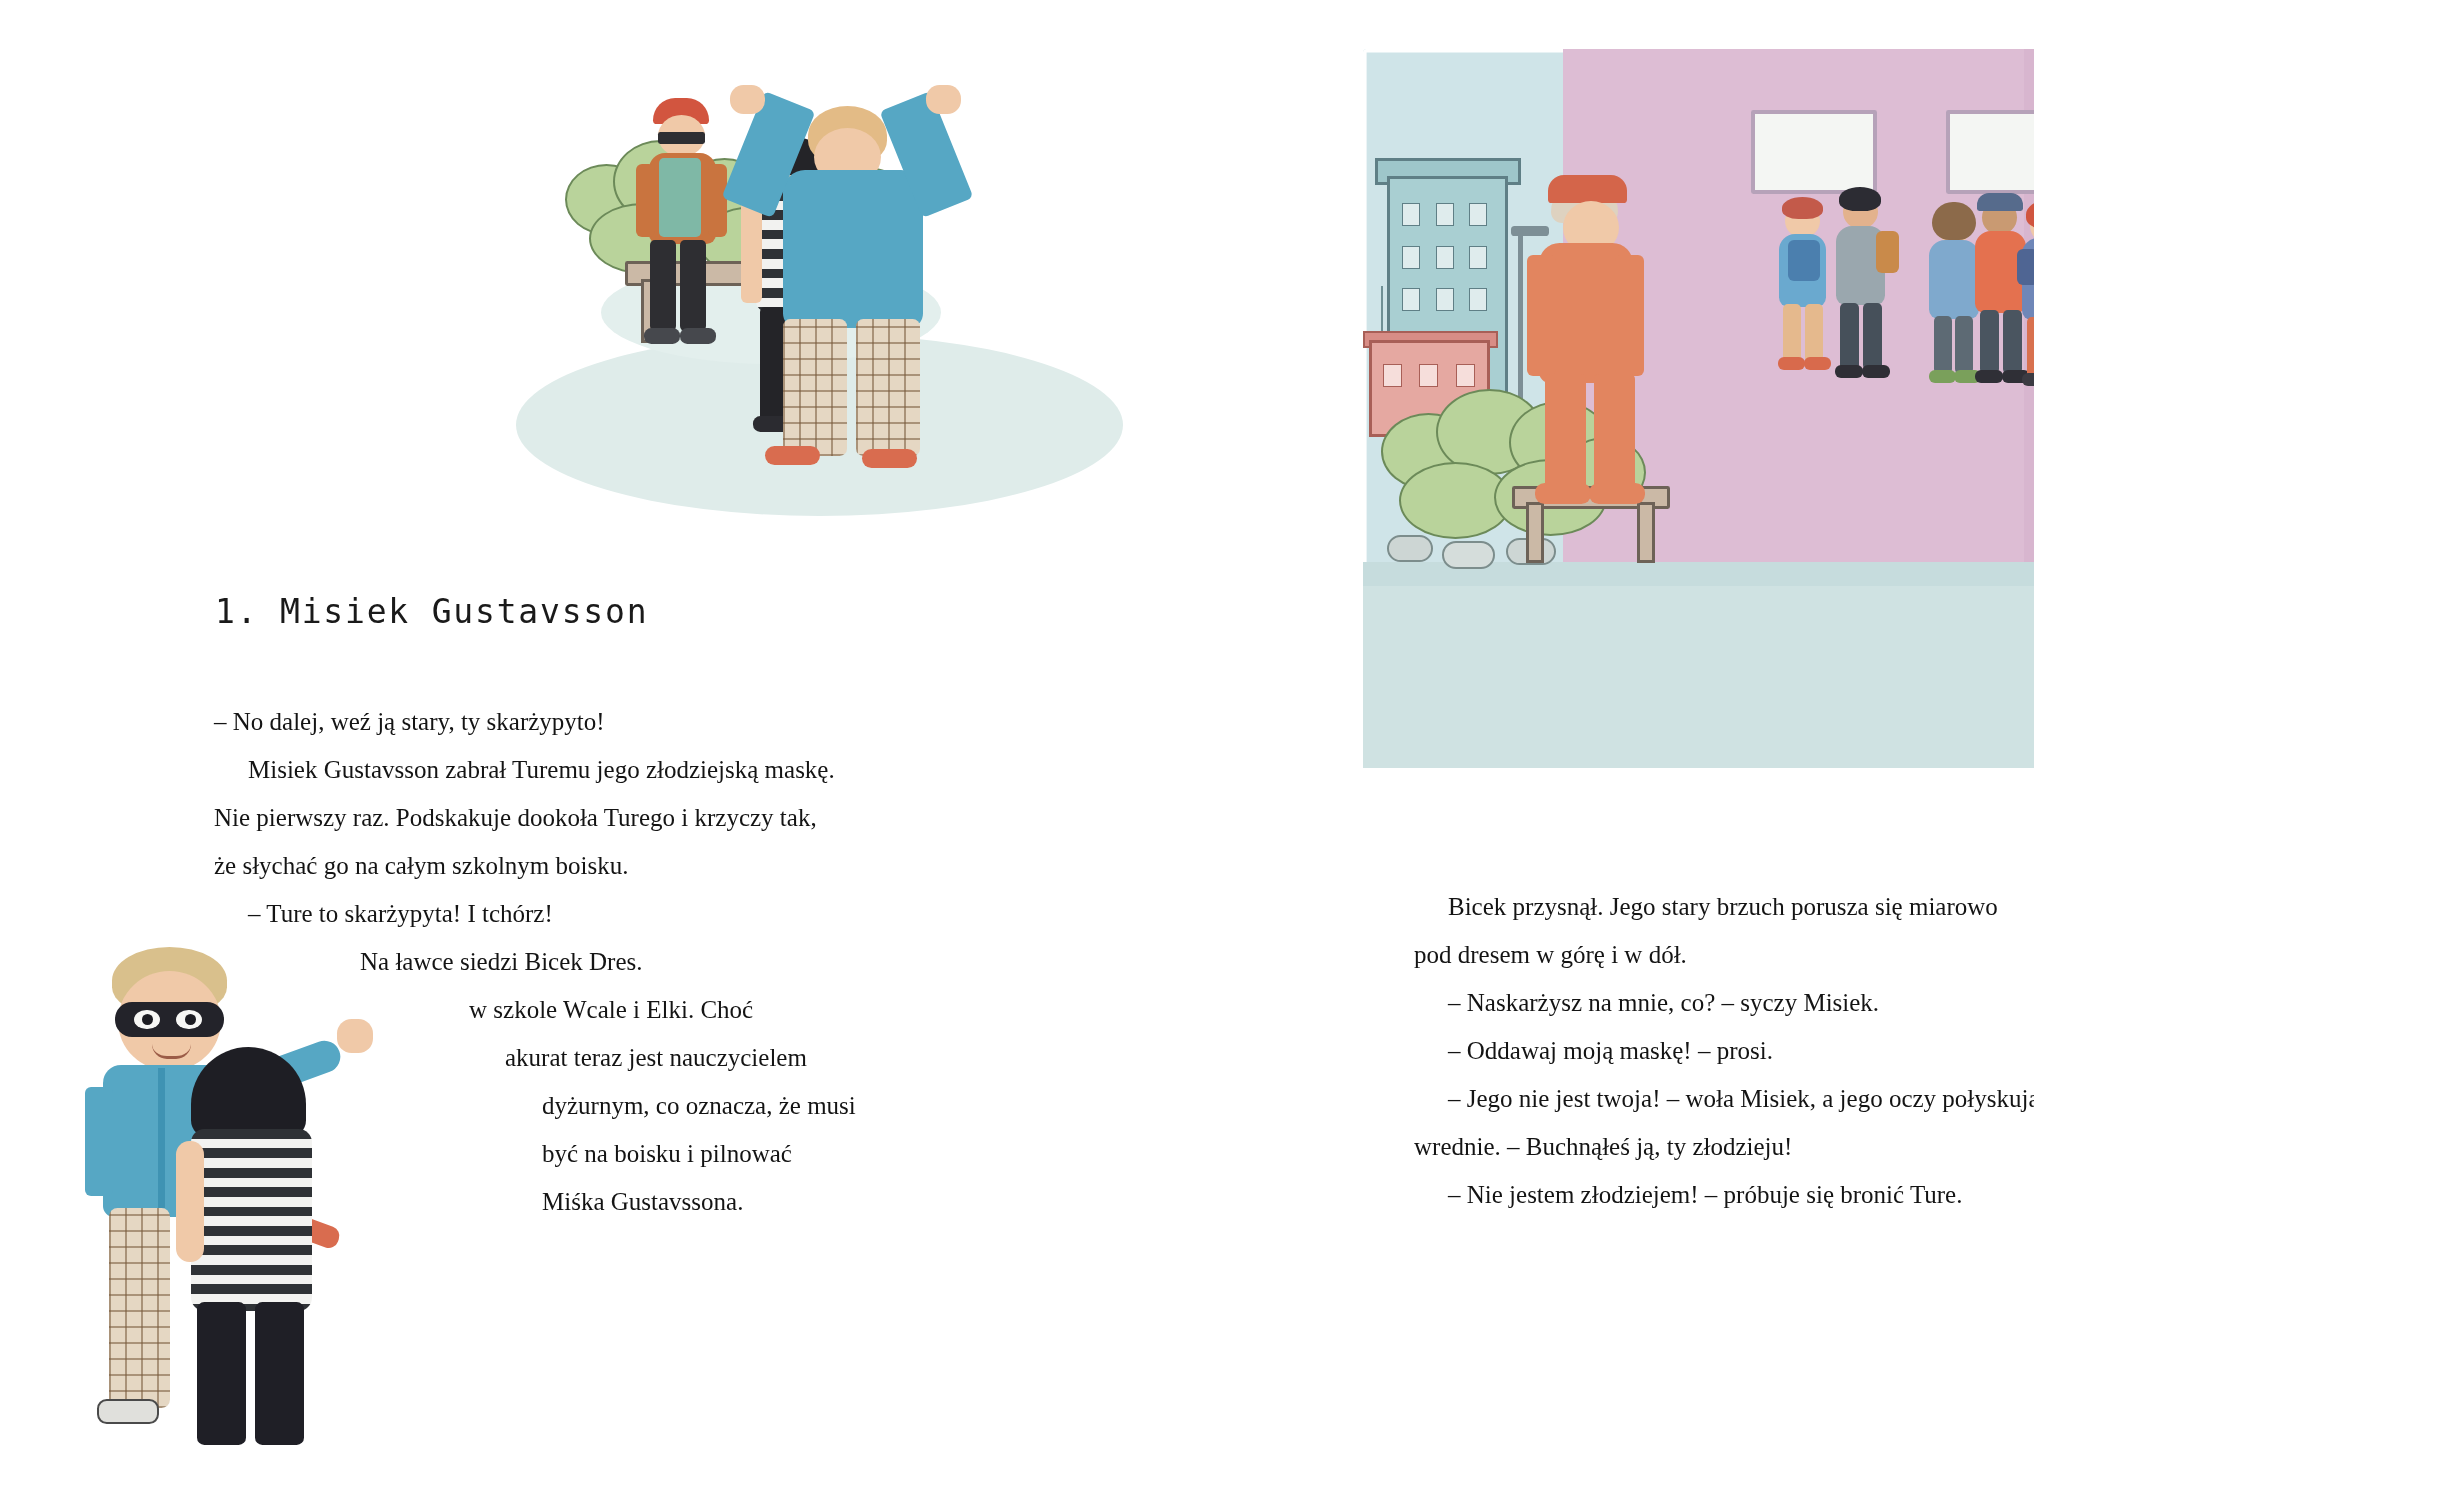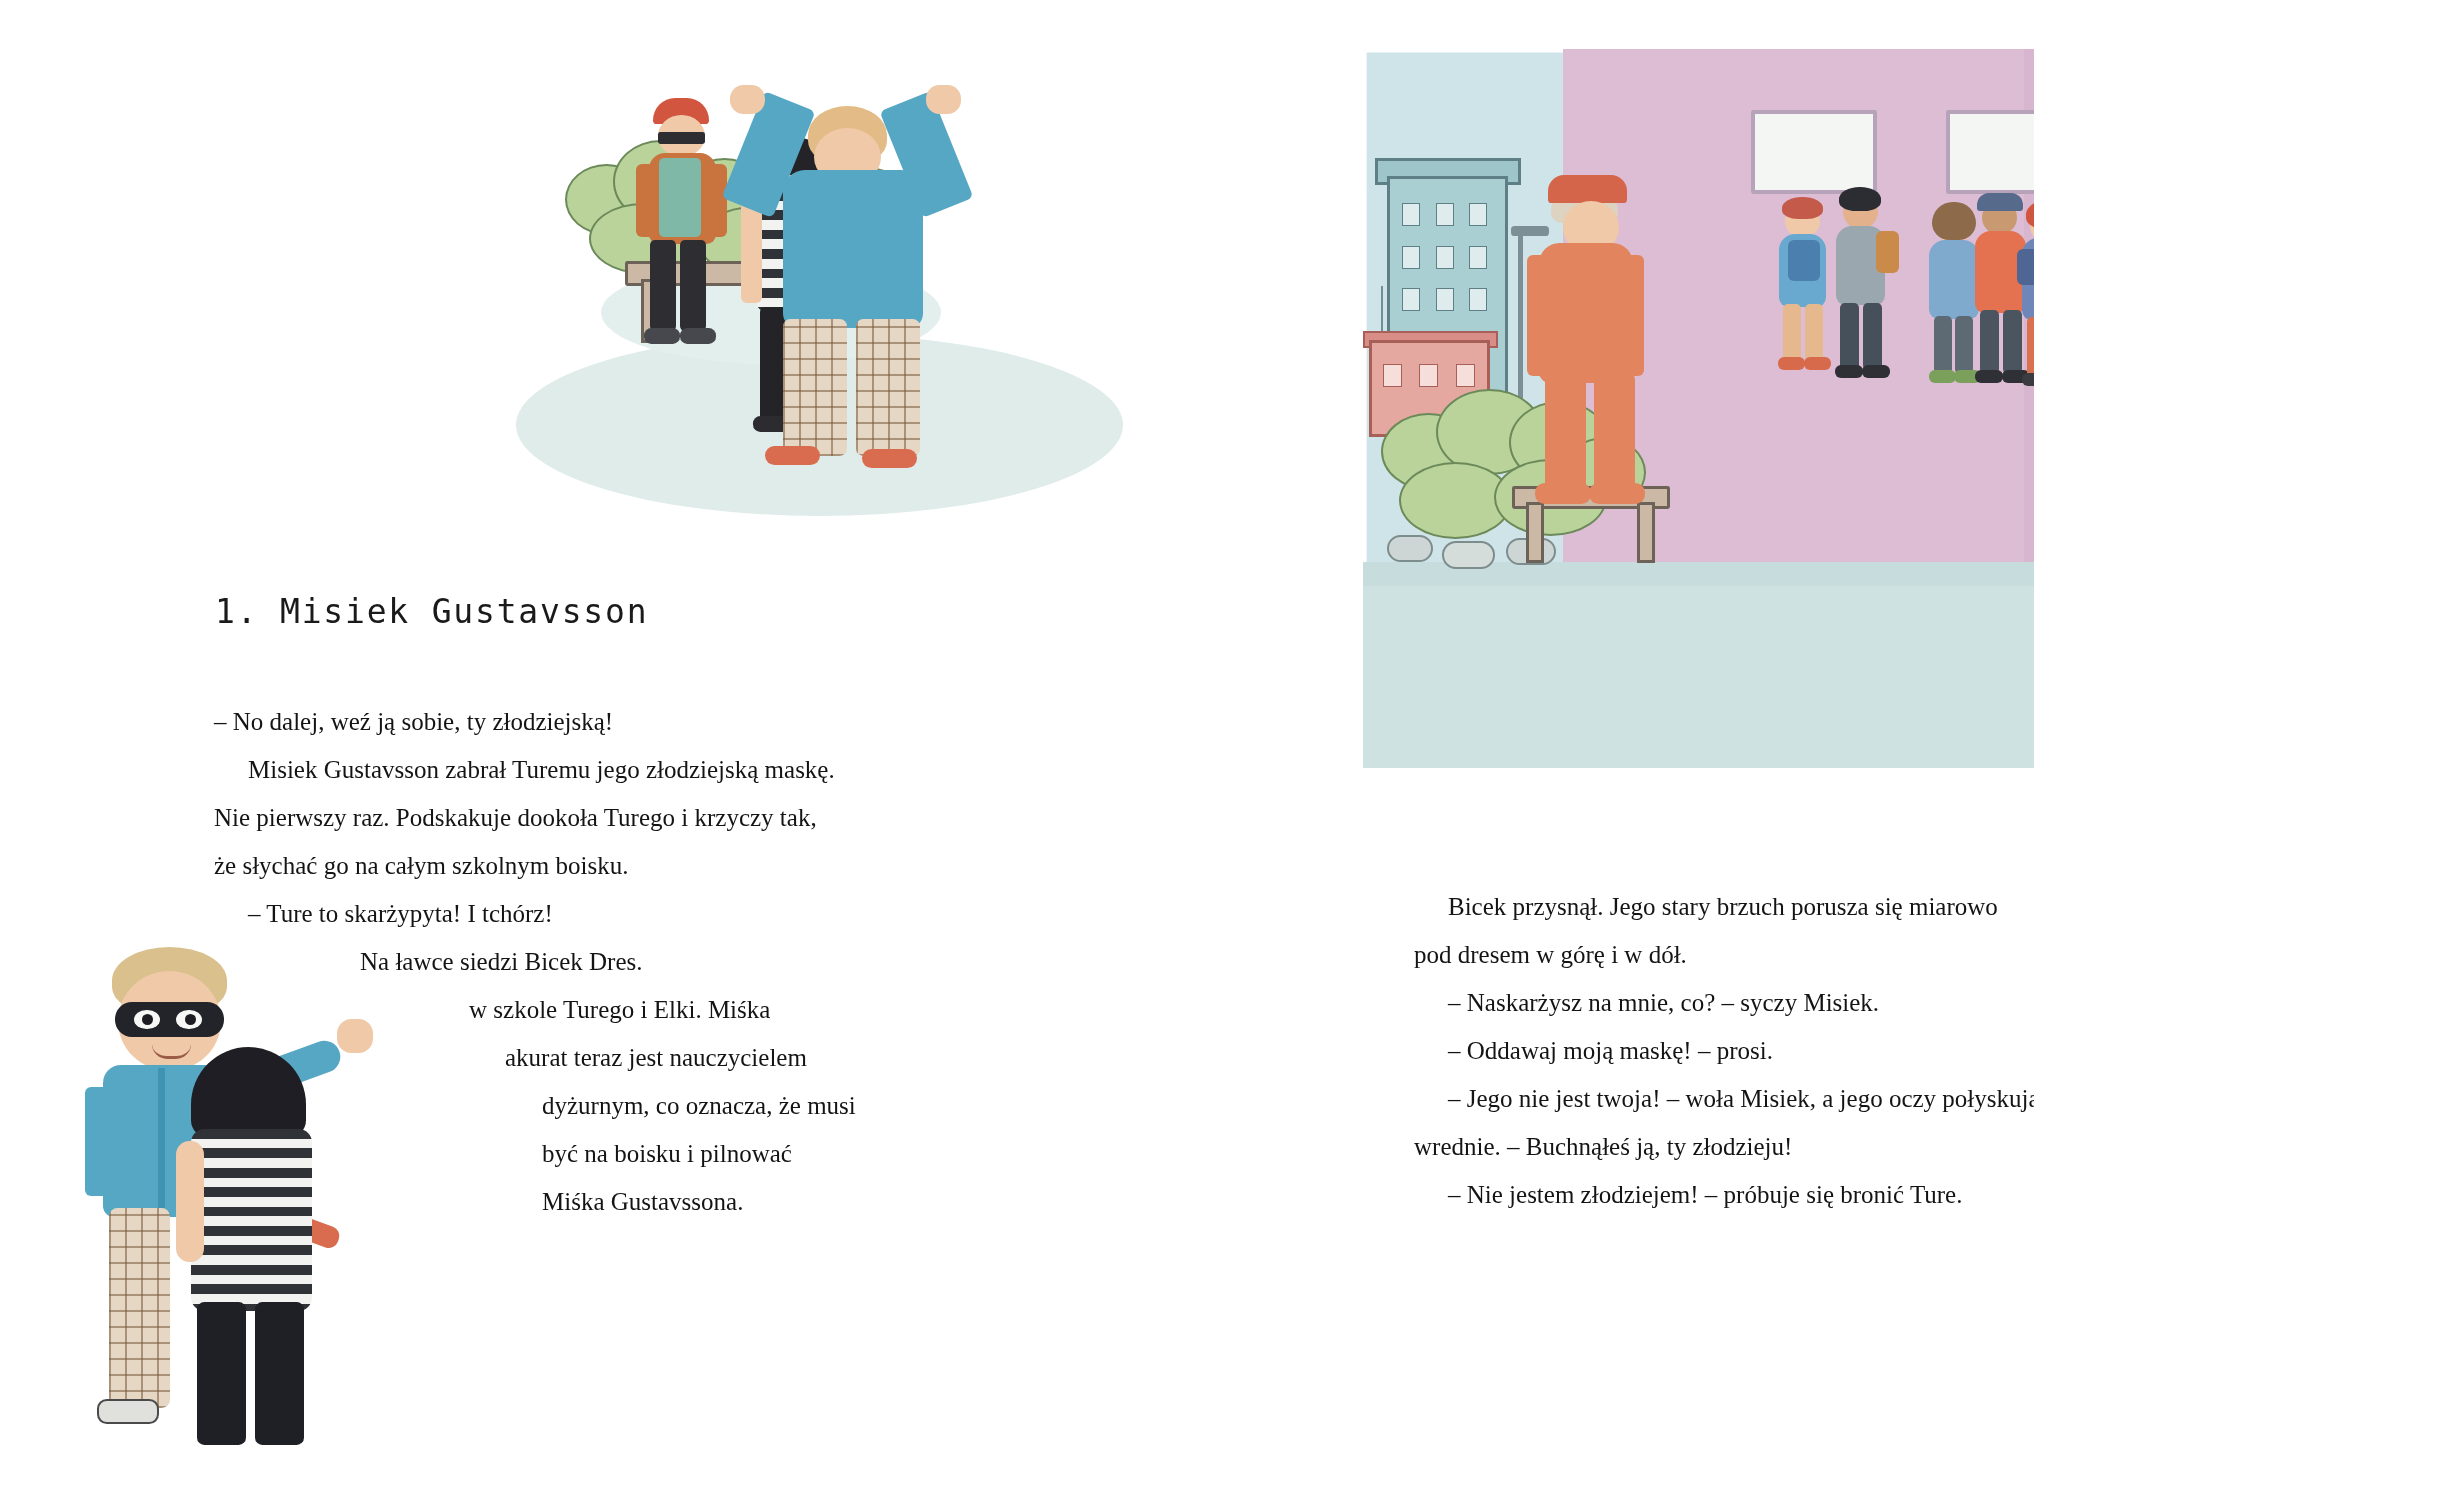--- a/index.html
+++ b/index.html
@@ -235,27 +235,27 @@
       <div class="leg check-pants" style="left:285px; top:240px; width:64px; height:137px; border-radius:7.3px;"></div>
       <div class="leg check-pants" style="left:358px; top:240px; width:64px; height:137px; border-radius:7.3px;"></div>
       <div style="position:absolute; left:267px; top:367px; width:55px; height:19.4px; background:#d96c4f; border-radius:9.7px;"></div>
       <div style="position:absolute; left:364px; top:370px; width:55px; height:19.4px; background:#d96c4f; border-radius:9.7px;"></div>
     </div>
   </div>
 
   <div class="chapter-title">1. Misiek Gustavsson</div>
 
   <div class="left-text">
-    <p class="i0">– No dalej, weź ją sobie, ty złodziejską!</p>
+    <p class="i0">– No dalej, weź ją stary, ty skarżypyto!</p>
     <p class="i1">Misiek Gustavsson zabrał Turemu jego złodziejską maskę.</p>
     <p class="i0">Nie pierwszy raz. Podskakuje dookoła Turego i krzyczy tak,</p>
     <p class="i0">że słychać go na całym szkolnym boisku.</p>
     <p class="i1">– Ture to skarżypyta! I tchórz!</p>
     <p class="ind4">Na ławce siedzi Bicek Dres.</p>
-    <p class="ind7">w szkole Turego i Elki. Miśka</p>
+    <p class="ind7">w szkole Wcale i Elki. Choć</p>
     <p class="ind8">akurat teraz jest nauczycielem</p>
     <p class="ind9">dyżurnym, co oznacza, że musi</p>
     <p class="ind9">być na boisku i pilnować</p>
     <p class="ind9">Miśka Gustavssona.</p>
   </div>
 
   <div class="illo-bottom">
 
     <div class="fig">
       <div class="hair" style="left:27px; top:0px; width:115px; height:67px; background:#d9c08c;"></div>

